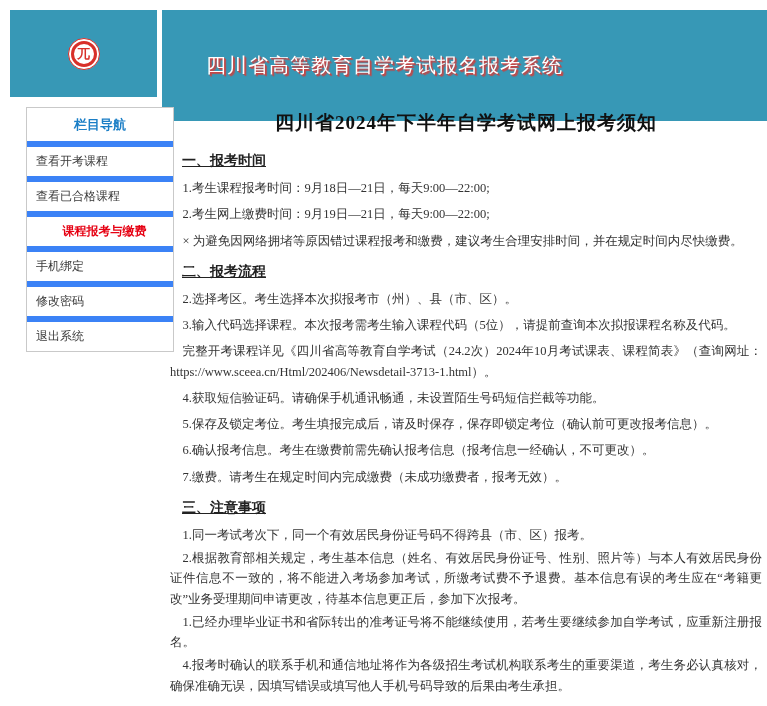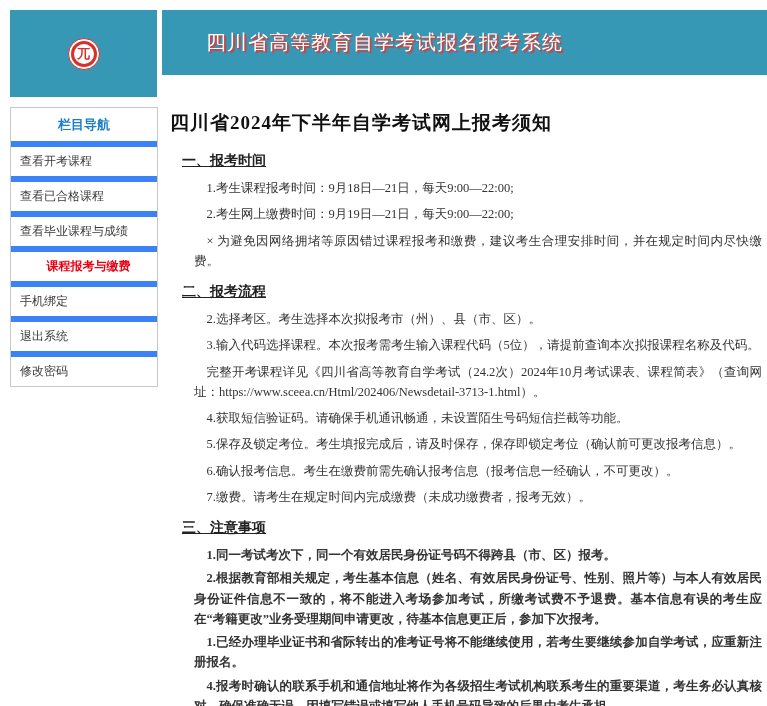--- a/index.html
+++ b/index.html
@@ -7,68 +7,67 @@
   body { position:relative; overflow:hidden; }
 
   
   .logo-box { position:absolute; left:10px; top:10px; width:147px; height:87px;
               background:#3798b6; display:flex; align-items:center; justify-content:center; }
   .seal { width:32px; height:32px; border-radius:50%; background:#fff; border:1px solid #d8302a;
           display:flex; align-items:center; justify-content:center; }
   .seal-inner { width:26px; height:26px; border-radius:50%; border:3px solid #d8302a; background:#fff;
           display:flex; align-items:center; justify-content:center;
           color:#d8302a; font-weight:bold; font-size:13px; font-family:"Liberation Serif", serif; }
-  .header-bar { position:absolute; left:162px; top:10px; width:605px; height:65px;
+  .header-bar { position:absolute; left:162px; top:10px; width:605px; height:111px;
                 background:#3798b6; display:flex; align-items:center; }
   .app-title { margin-left:44px; font-size:20px; letter-spacing:1px;
                font-family:"Liberation Serif", serif;
                color:#ffffff; text-shadow:1px 1px 0 #c34747, 2px 2px 1px #c34747; }
 
   
-  .sidebar { position:absolute; left:10px; top:107px; width:148px; background:#fff;
+  .sidebar { position:absolute; left:26px; top:107px; width:148px; background:#fff;
              border:1px solid #c9c9c9; font-family:"Liberation Serif", serif; }
   .sidebar-title { text-align:center; color:#1a7ec6; font-weight:bold; font-size:13px;
                    padding:8px 0 7px; }
   .sidebar ul { list-style:none; }
   .sidebar li { border-top:6px solid #3b82f6; padding:6px 0 6px 9px; font-size:12px;
                 color:#3a3a3a; cursor:pointer; }
   .sidebar li.active { color:#e60012; font-weight:bold;text-align:center; }
 
   
   .main { position:absolute; left:170px; top:104px; width:592px; }
-  .main-title { text-align:left; font-family:"Liberation Serif", serif; font-weight:bold;
+  .main-title { text-align:center; font-family:"Liberation Serif", serif; font-weight:bold;
                 font-size:19px; color:#111; margin:6px 0 16px; letter-spacing:1px; }
   .sec-heading { font-size:14px; font-weight:bold; color:#222; padding-left:12px; margin:12px 0 8px;text-decoration:underline; }
-  .body-text { font-family:"Liberation Serif", serif; font-size:12.5px; color:#333;margin-left:24px; }
+  .body-text { font-family:"Liberation Serif", serif; font-size:12.5px; color:#333; }
   .body-text p { text-indent:1em; text-align:justify; line-height:1.62; margin:0 0 6px;
                  overflow-wrap:break-word; }
-  .sec3 p { margin:0 0 3px;font-weight:bold; }
+  .sec3 p { margin:0 0 3px; }
 </style>
 </head>
 <body>
 
 <div class="logo-box">
   <div class="seal">
     <div class="seal-inner">兀</div>
   </div>
 </div>
 <div class="header-bar">
   <div class="app-title">四川省高等教育自学考试报名报考系统</div>
 </div>
 
 <div class="sidebar">
   <div class="sidebar-title">栏目导航</div>
   <ul>
     <li>查看开考课程</li>
     <li>查看已合格课程</li>
-    <li>查看毕业课程与成绩</li>
     <li class="active">课程报考与缴费</li>
     <li>手机绑定</li>
+    <li>修改密码</li>
     <li>退出系统</li>
-    <li>修改密码</li>
   </ul>
 </div>
 
 <div class="main">
   <div class="main-title">四川省2024年下半年自学考试网上报考须知</div>
 
   <div class="sec-heading">一、报考时间</div>
   <div class="body-text">
     <p>1.考生课程报考时间：9月18日—21日，每天9:00—22:00;</p>
     <p>2.考生网上缴费时间：9月19日—21日，每天9:00—22:00;</p>

